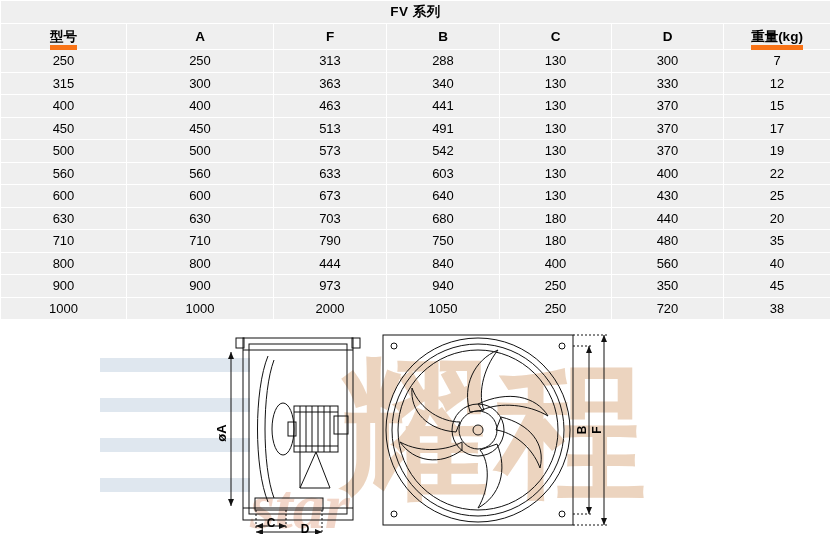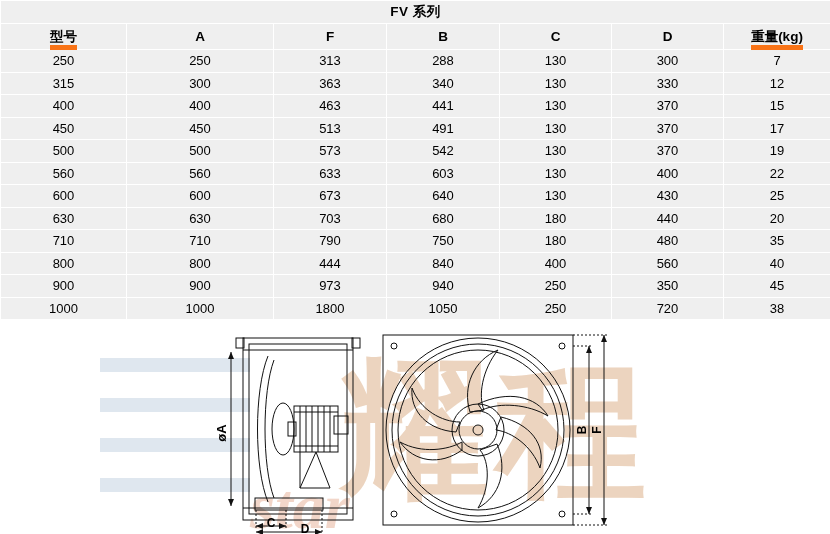--- a/index.html
+++ b/index.html
@@ -247,21 +247,21 @@
         <td>900</td>
         <td>973</td>
         <td>940</td>
         <td>250</td>
         <td>350</td>
         <td>45</td>
       </tr>
       <tr class="data-row">
         <td>1000</td>
         <td>1000</td>
-        <td>1800</td>
+        <td>2000</td>
         <td>1050</td>
         <td>250</td>
         <td>720</td>
         <td>38</td>
       </tr>
     </tbody>
   </table>
 
   <div class="drawing">
 

